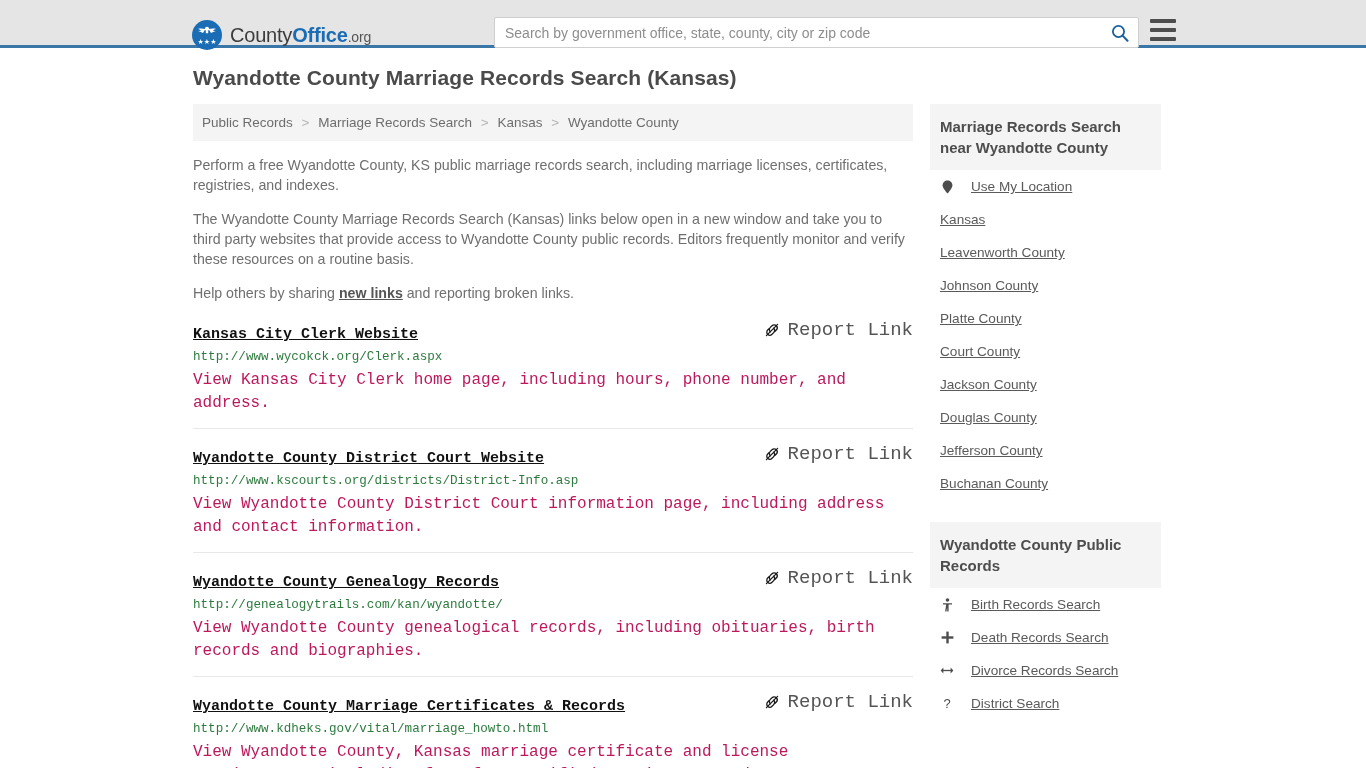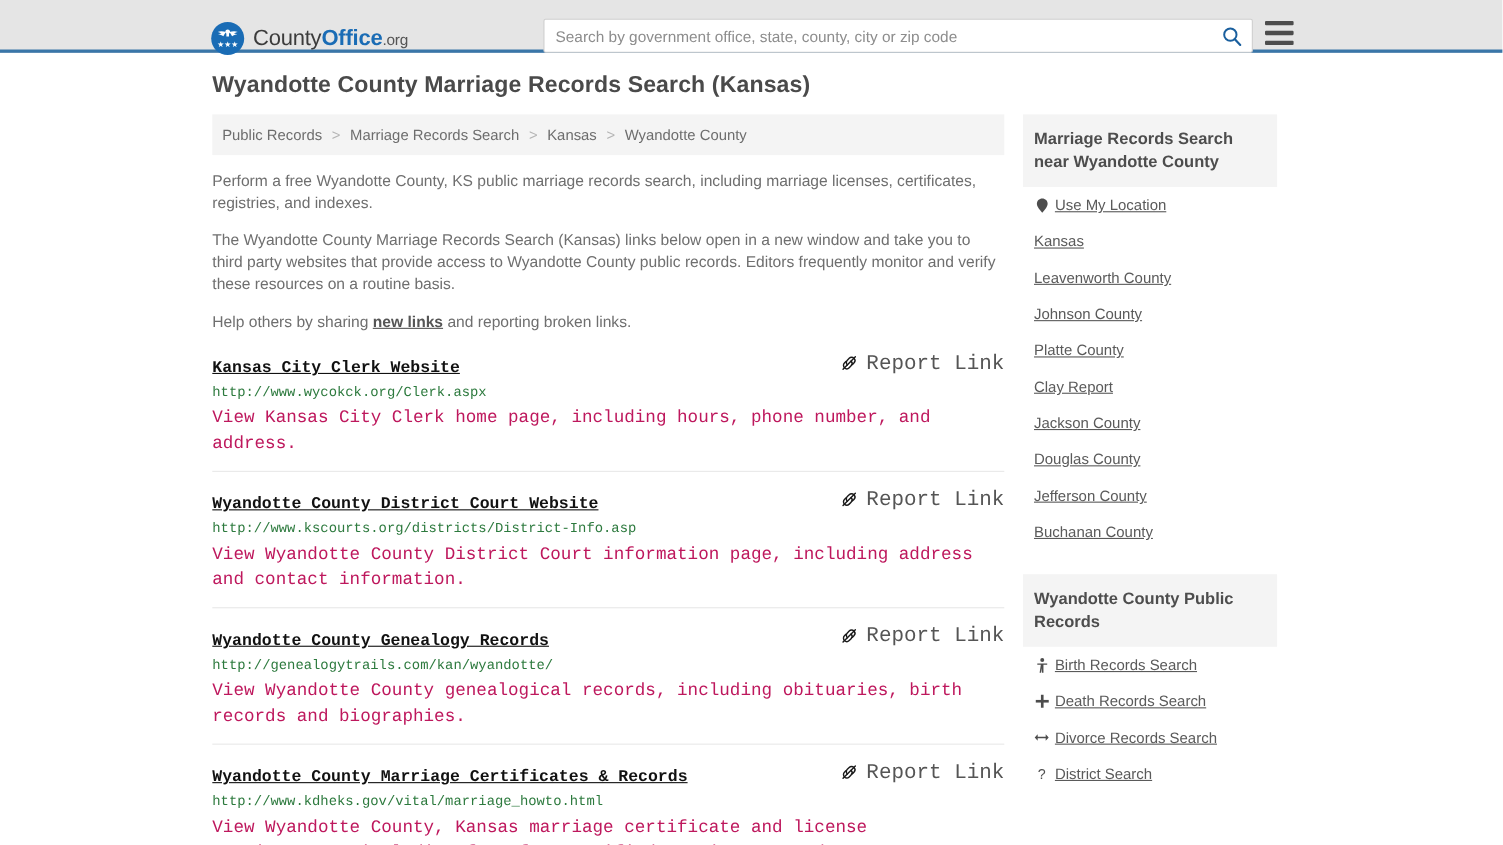--- a/index.html
+++ b/index.html
@@ -220,21 +220,21 @@
     font-weight: bold;
     color: #4d4d4d;
     line-height: 21px;
   }
   .side-list { margin: 0; padding: 0; list-style: none; }
   .side-list li {
     padding: 9px 10px 9px 10px;
     font-size: 13.6px;
     display: flex;
     align-items: center;
-    gap: 5px;
+    gap: 17px;
   }
   .side-list li a {
     color: #5a5a5a;
     text-decoration: underline;
     cursor: pointer;
   }
   .side-icon {
     width: 14px;
     flex: 0 0 14px;
     display: flex;
@@ -398,21 +398,21 @@
           <li>
             <a href="#">Leavenworth County</a>
           </li>
           <li>
             <a href="#">Johnson County</a>
           </li>
           <li>
             <a href="#">Platte County</a>
           </li>
           <li>
-            <a href="#">Clay Report</a>
+            <a href="#">Court County</a>
           </li>
           <li>
             <a href="#">Jackson County</a>
           </li>
           <li>
             <a href="#">Douglas County</a>
           </li>
           <li>
             <a href="#">Jefferson County</a>
           </li>

